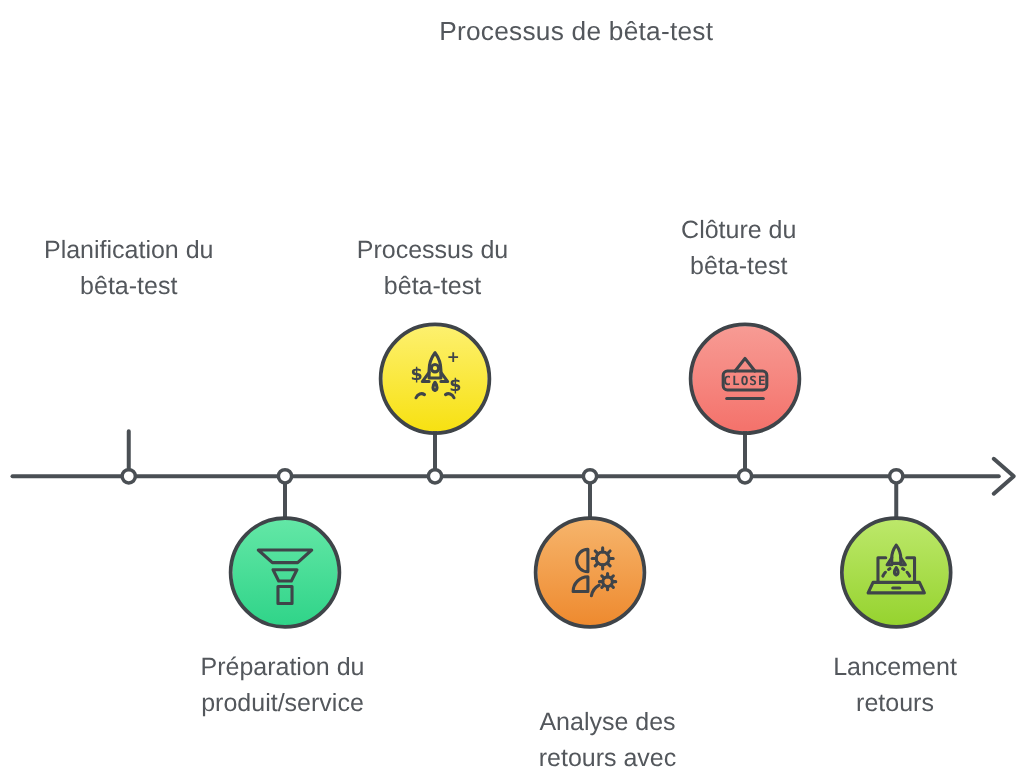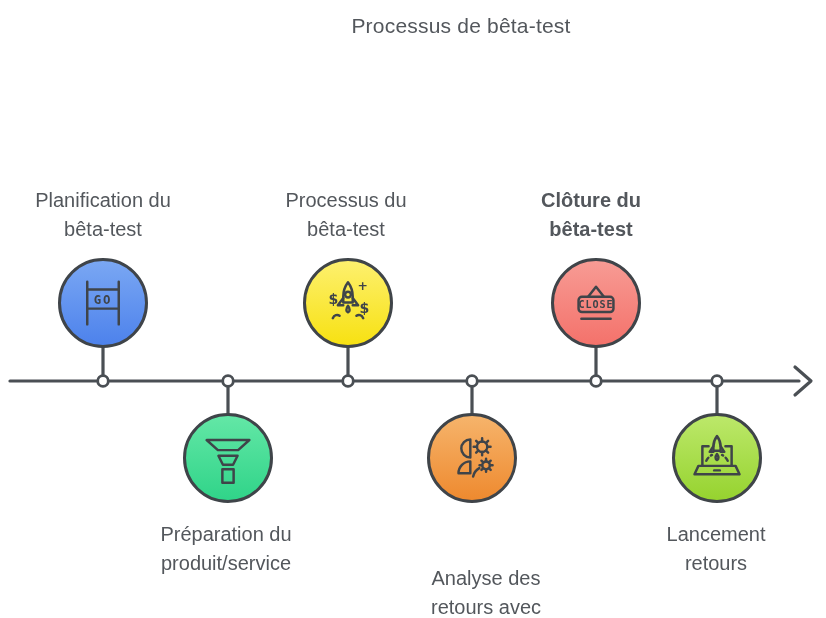--- a/index.html
+++ b/index.html
@@ -51,26 +51,20 @@
     <circle class="node" cx="103" cy="381" r="5.3"></circle>
     <circle class="node" cx="228" cy="381" r="5.3"></circle>
     <circle class="node" cx="348" cy="381" r="5.3"></circle>
     <circle class="node" cx="472" cy="381" r="5.3"></circle>
     <circle class="node" cx="596" cy="381" r="5.3"></circle>
     <circle class="node" cx="717" cy="381" r="5.3"></circle>
   </svg>
 
   <div class="label" style="left:-7px;top:186px;">Planification du
 bêta-test</div>
-  <div class="circle" style="left: 58px; top: 258px; background: linear-gradient(rgb(122, 167, 243), rgb(77, 130, 236));">
-    <svg class="ic" viewBox="0 0 48 48">
-      <path d="M10 5 V43 M38 5 V43 M10 12 H38 M10 29 H38"></path>
-      <text x="24" y="24.5" class="ic-text">GO</text>
-    </svg>
-  </div>
 
   <div class="circle" style="left: 183px; top: 413px; background: linear-gradient(rgb(99, 231, 166), rgb(48, 212, 137));">
     <svg class="ic" viewBox="0 0 48 48">
       <path d="M5 8 H43 L33 17 H15 Z"></path>
       <path d="M15.5 22 H32.5 L28.5 30 H19.5 Z"></path>
       <rect x="19" y="34" width="10" height="12"></rect>
     </svg>
   </div>
   <div class="label" style="left:116px;top:520px;">Préparation du
 produit/service</div>
@@ -98,21 +92,21 @@
       <path d="M37.6 14 H40.5 M36.3 17.3 L38.3 19.3 M33 18.6 V21.5 M29.7 17.3 L27.7 19.3 M28.4 14 H25.5 M29.7 10.7 L27.7 8.7 M33 9.4 V6.5 M36.3 10.7 L38.3 8.7"></path>
       <circle cx="36.5" cy="30.5" r="3.4"></circle>
       <path d="M39.9 30.5 H42.3 M38.9 32.9 L40.6 34.6 M36.5 33.9 V36.3 M34.1 32.9 L32.4 34.6 M33.1 30.5 H30.7 M34.1 28.1 L32.4 26.4 M36.5 27.1 V24.7 M38.9 28.1 L40.6 26.4"></path>
       <path d="M25 40.5 a11 11 0 0 1 5.5 -7.5"></path>
     </svg>
   </div>
   <div class="label" style="left:376px;top:520px;margin-top:44px;">Analyse des
 retours avec
 l'IA</div>
 
-  <div class="label" style="left:481px;top:186px;font-weight:bold;">Clôture du
+  <div class="label" style="left:481px;top:170px;">Clôture du
 bêta-test</div>
   <div class="circle" style="left: 551px; top: 258px; background: linear-gradient(rgb(247, 155, 148), rgb(244, 114, 107));">
     <svg class="ic" viewBox="0 0 48 48">
       <path d="M17 18.5 L24 9.5 L31 18.5"></path>
       <rect x="8.5" y="18.5" width="31" height="13.5" rx="3"></rect>
       <path d="M11 38 H37"></path>
       <text x="24" y="28.8" class="ic-text-sm">CLOSE</text>
     </svg>
   </div>
 

